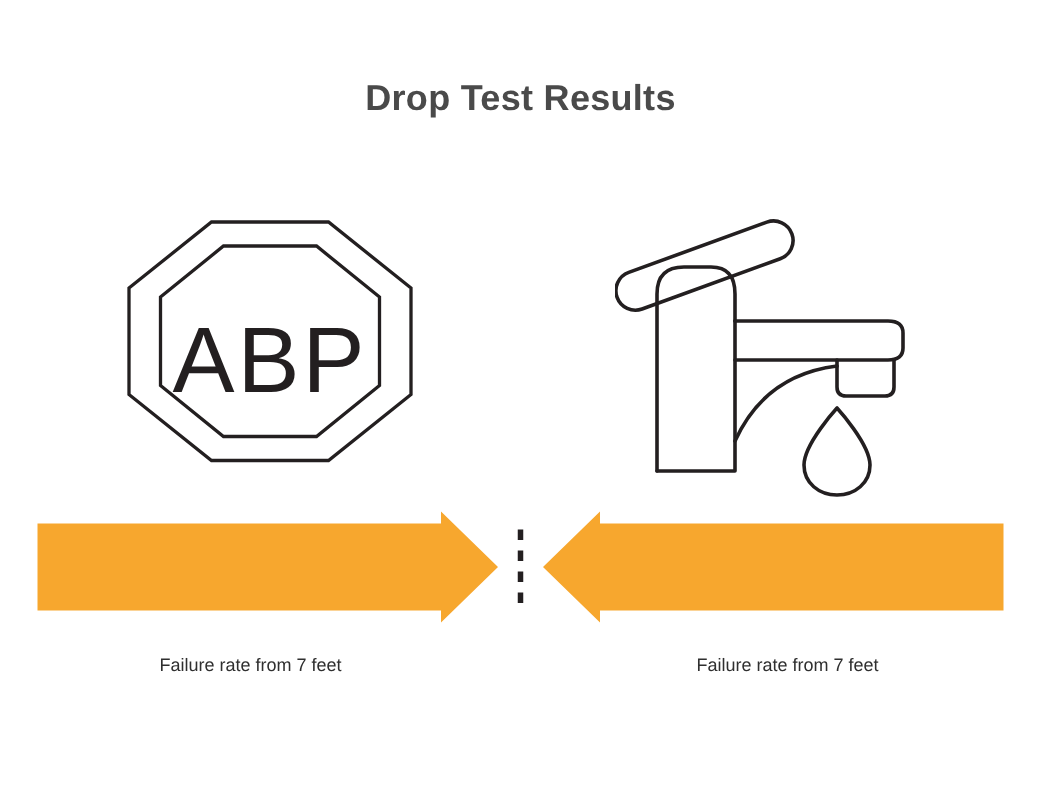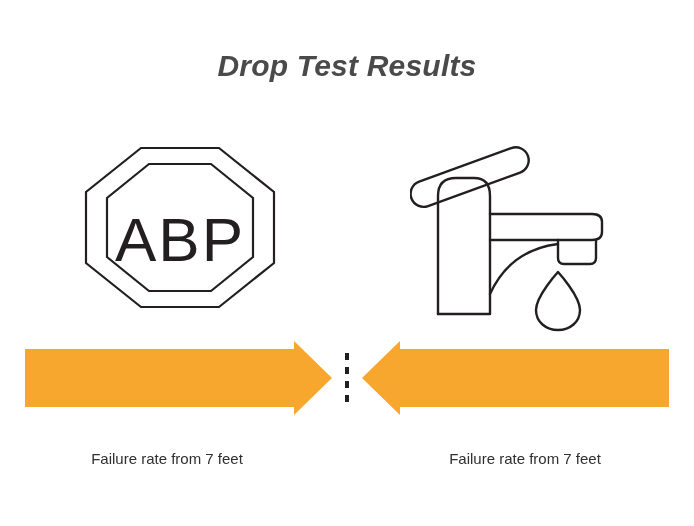--- a/index.html
+++ b/index.html
@@ -25,26 +25,25 @@
     background: #ffffff;
   }
 
   
   .title {
     position: absolute;
     left: 0;
     top: 52px;
     width: 694px;
     text-align: center;
-    font-size: 30px;
+    font-size: 24px;
     font-weight: bold;
     color: #4a4a4a;
     letter-spacing: 0.2px;
     line-height: 28px;
-    font-style: italic;
   }
 
   
   .icon-wrap {
     position: absolute;
     top: 118px;
   }
   .icon-left  { left: 62px;  width: 236px; height: 218px; text-decoration: underline; }
   .icon-right { left: 410px; width: 240px; height: 218px; }
   .icon-wrap svg { display: block; }
@@ -69,22 +68,22 @@
     position: absolute;
     left: 345px;
     top: 352px;
     width: 4px;
     height: 52px;
   }
 
   
   .caption {
     position: absolute;
-    top: 448px;
-    font-size: 15px;
+    top: 432px;
+    font-size: 12px;
     color: #2f2f2f;
     text-align: center;
     line-height: 22px;
   }
   .caption.cap-left  { left: 22px;  width: 290px; }
   .caption.cap-right { left: 380px; width: 290px; }
 </style>
 </head>
 <body>
 

